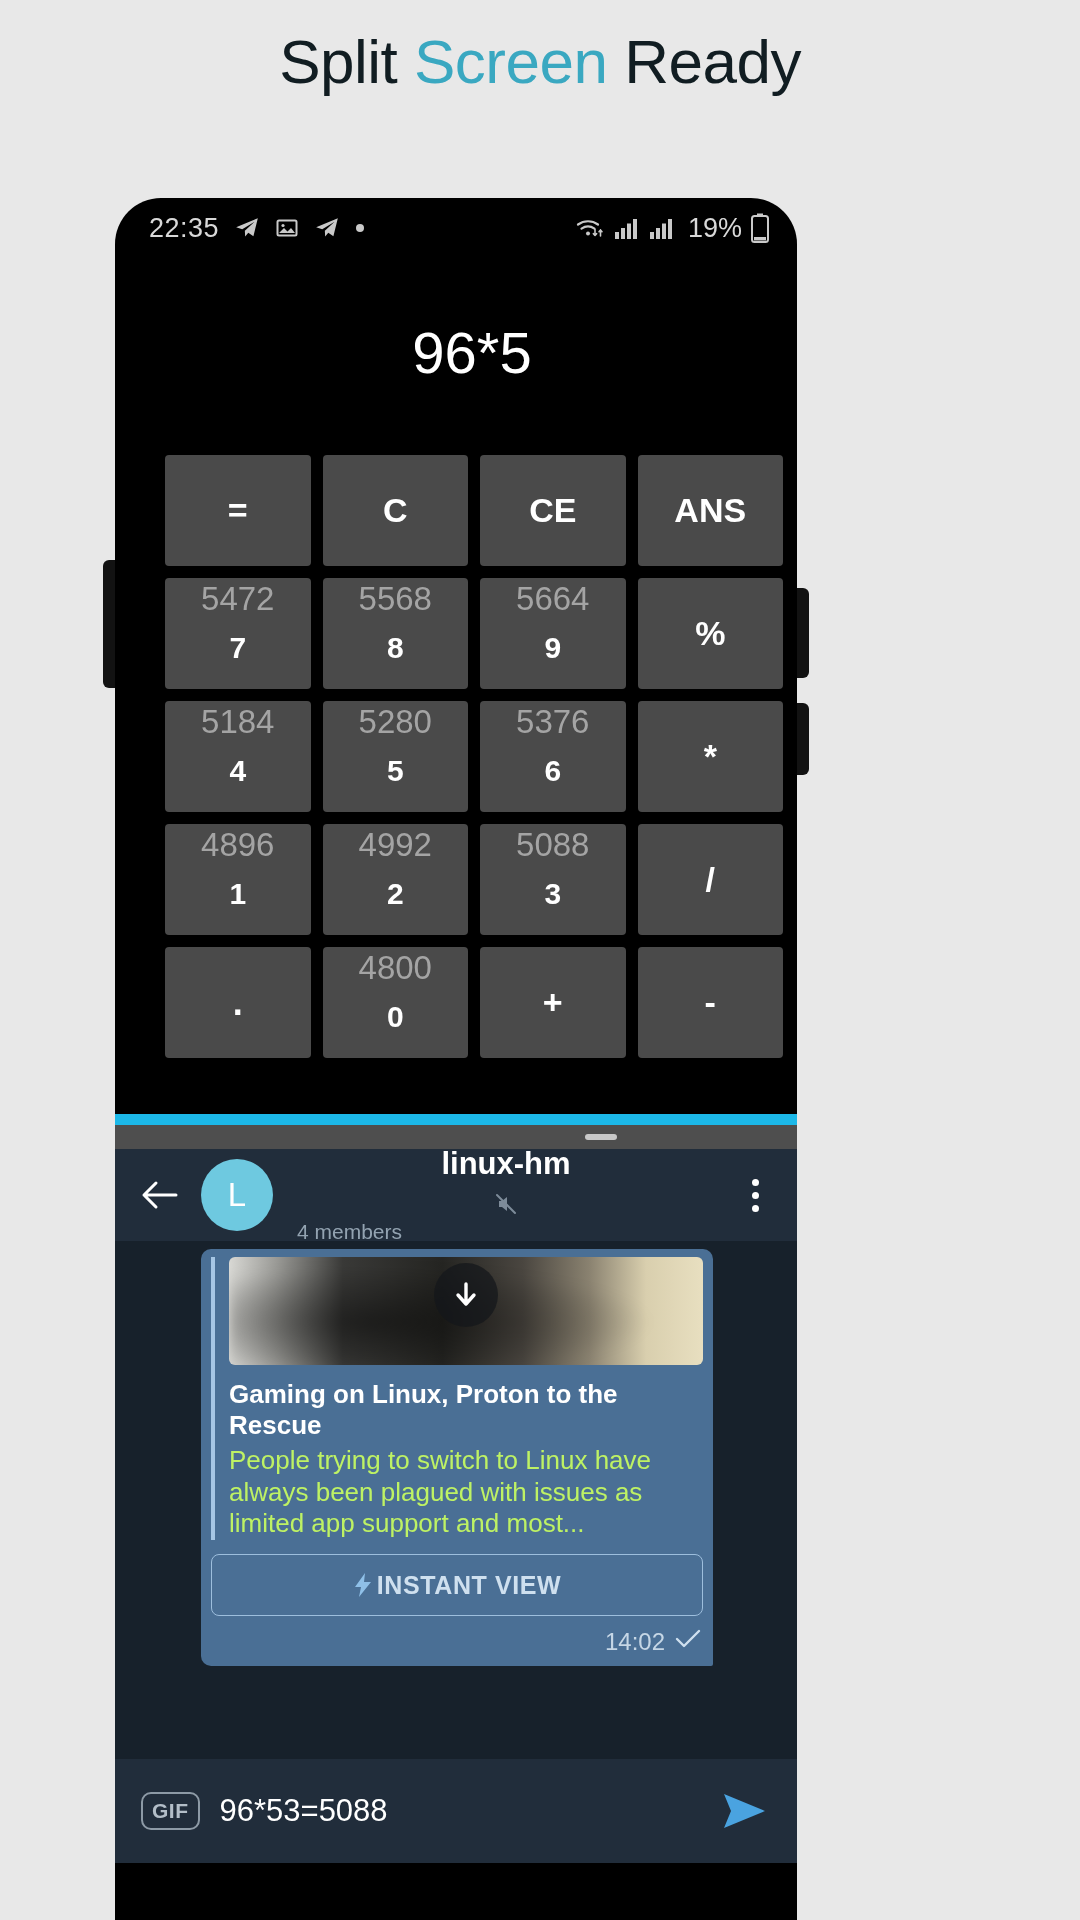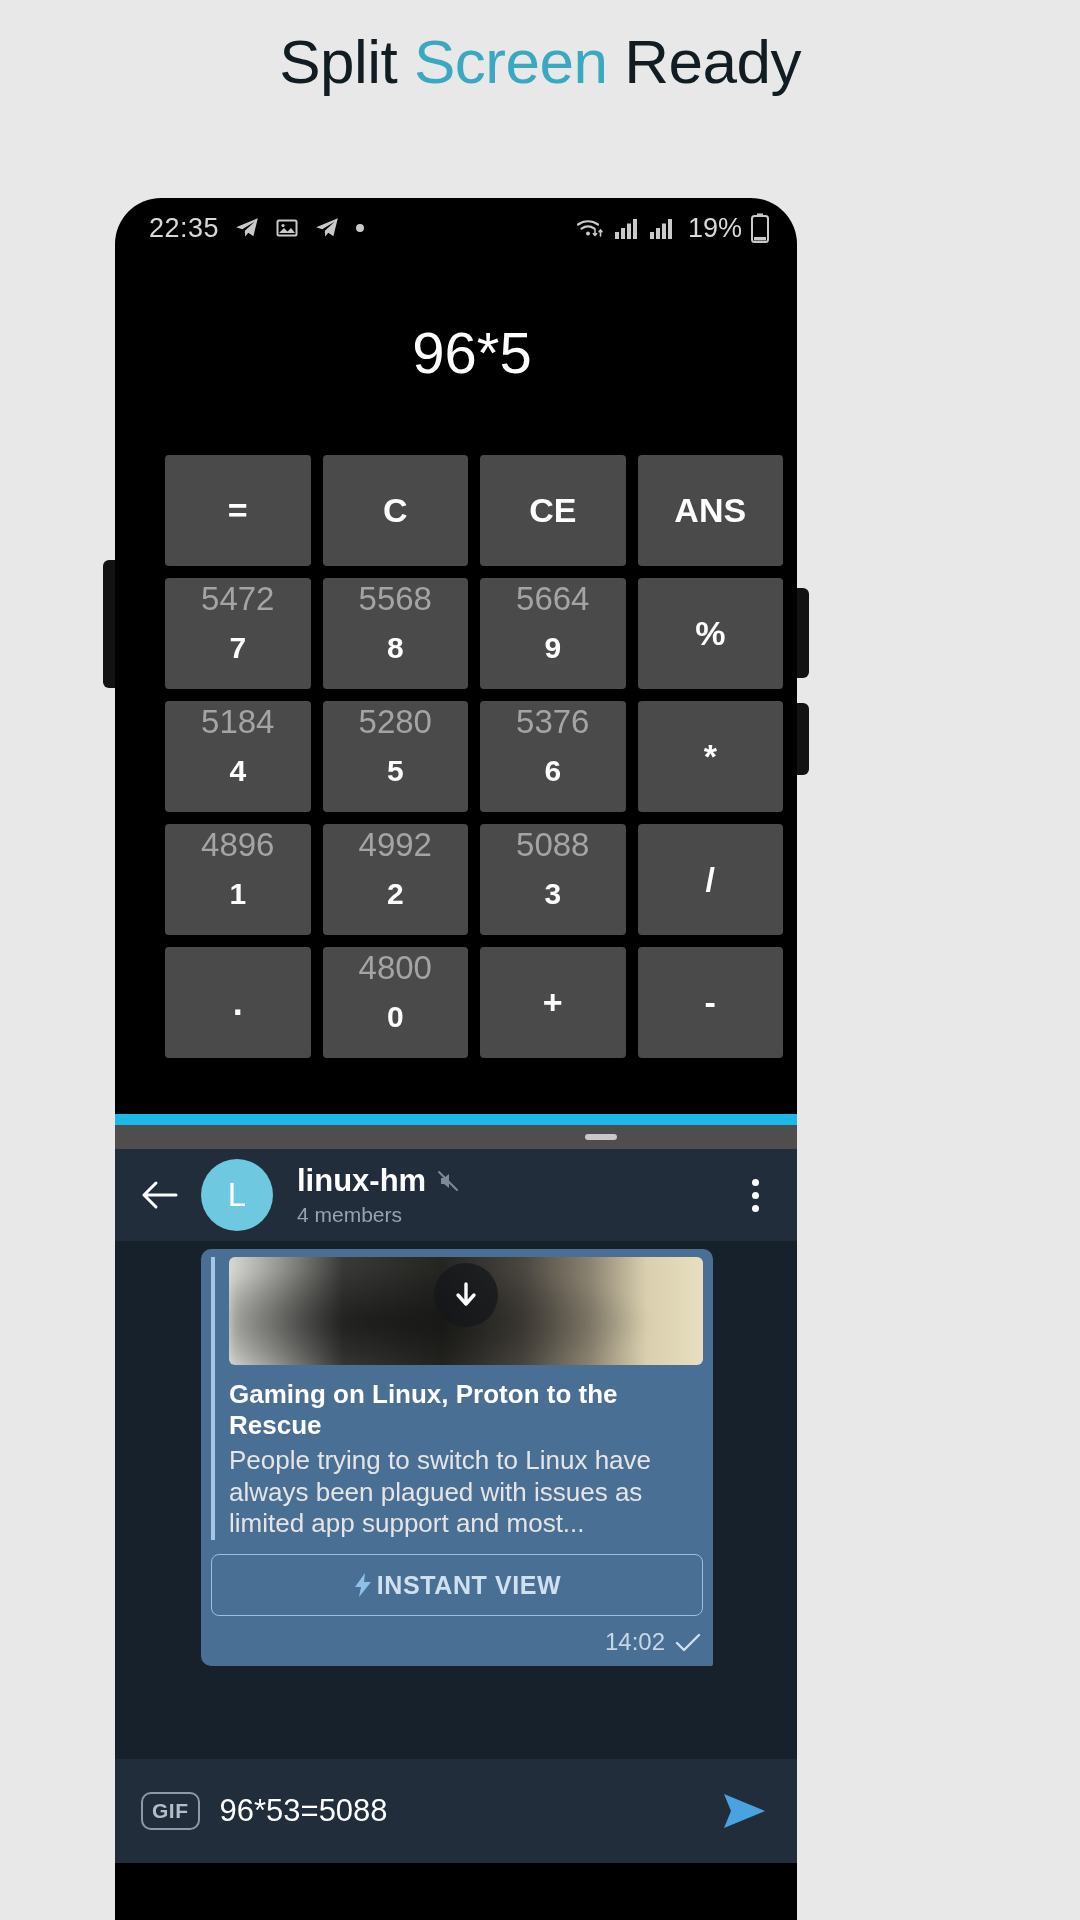--- a/index.html
+++ b/index.html
@@ -140,21 +140,21 @@
   }
   .tg-back { width: 42px; height:42px; display:flex; align-items:center; justify-content:center; }
   .tg-avatar {
     width: 72px; height: 72px; border-radius: 50%;
     background: #6ec9e0;
     color: #fff;
     display:flex; align-items:center; justify-content:center;
     font-size: 33px; font-weight: 400;
   }
   .tg-titles { flex:1; padding-left: 4px; }
-  .tg-title-row { display:flex; align-items:center; gap:10px; }
+  .tg-title-row { display:flex; align-items:center; gap:10px;flex-direction:column; }
   .tg-title { font-size: 31px; font-weight:700; color:#fff; }
   .tg-sub { font-size: 21px; color:#93a3b1; margin-top: 4px;}
   .tg-menu { width:40px; display:flex; flex-direction:column; align-items:center; gap:6px; }
   .tg-menu i { width:7px; height:7px; border-radius:50%; background:#fff; display:block; }
 
   .tg-body { position:relative; padding: 0 14px; }
   .bubble {
     margin-top: 8px;
     margin-left: 72px;
     margin-right: 0px;
@@ -185,32 +185,32 @@
     position: absolute;
     left: 50%; top: 6px;
     transform: translateX(-50%);
     width: 64px; height: 64px;
     border-radius: 50%;
     background: rgba(20,22,26,.72);
     display:flex; align-items:center; justify-content:center;
     z-index: 3;
   }
   .link-title { color:#fff; font-size:26px; font-weight:700; margin-top: 14px; }
-  .link-desc { color:#e5e5e5; font-size:26px; line-height: 1.22; margin-top: 4px; }
+  .link-desc { color:#bef264; font-size:26px; line-height: 1.22; margin-top: 4px; }
   .iv-btn {
     margin-top: 14px;
     border: 1.5px solid #9dbedd;
     border-radius: 8px;
     height: 62px;
     display:flex; align-items:center; justify-content:center;
     gap: 4px;
     color:#cfe0ef; font-size: 25px; font-weight:600;
     letter-spacing: .6px;
   }
-  .bubble-meta { display:flex; align-items:center; justify-content:flex-end; gap:10px; margin-top: 12px; padding-right:2px;}
+  .bubble-meta { display:flex; align-items:flex-start; justify-content:flex-end; gap:10px; margin-top: 12px; padding-right:2px;}
   .bubble-time { color:#c6d7e6; font-size: 24px; }
 
   .tg-input {
     position:absolute; left:0; right:0; bottom:0;
     height: 104px;
     background: #212d3b;
     display:flex; align-items:center;
     padding: 0 26px 0 26px;
     gap: 20px;
   }

